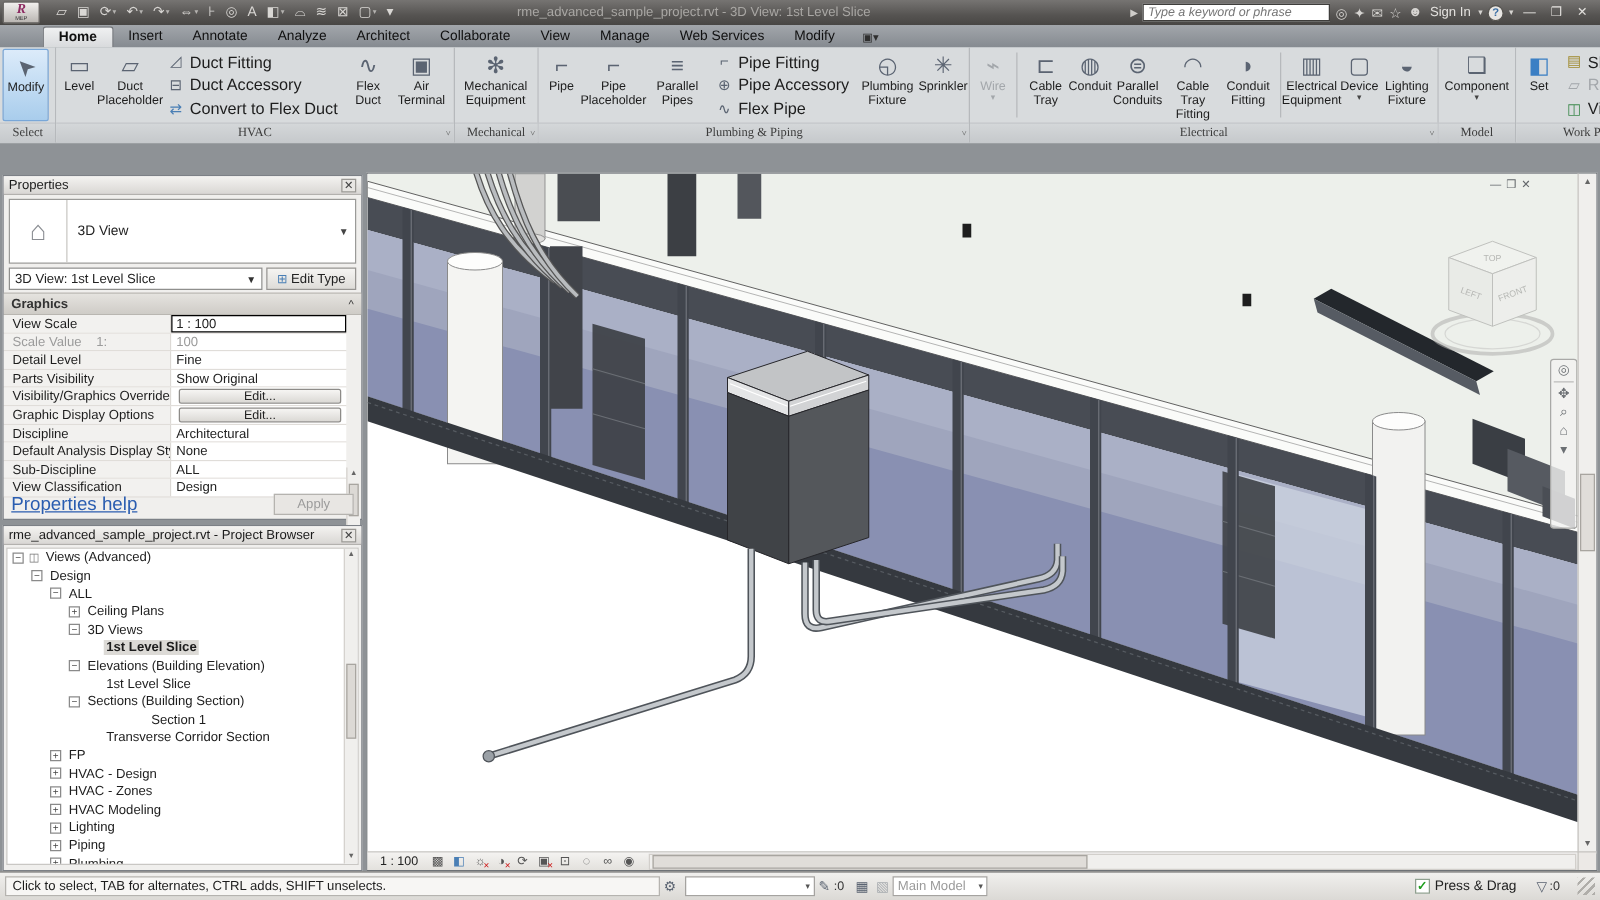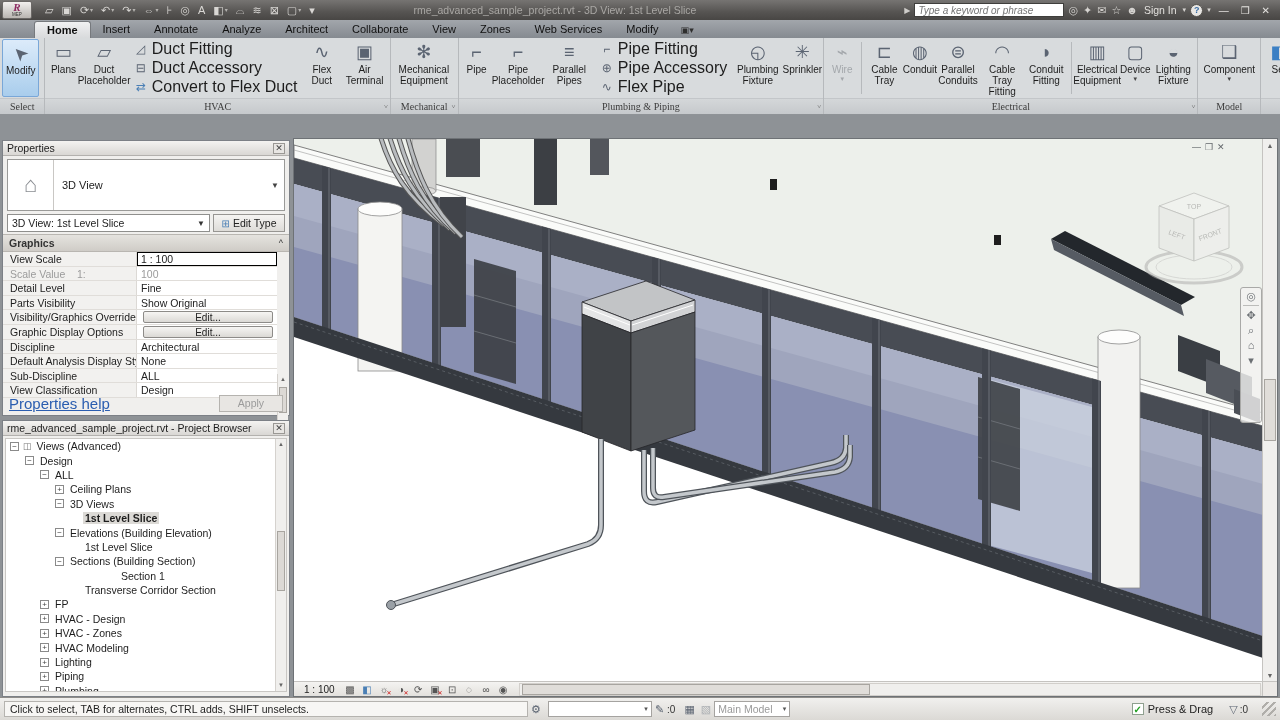--- a/index.html
+++ b/index.html
@@ -42,21 +42,21 @@
   .ritems { height:60px; display:flex; align-items:stretch; padding:1px 2px; }
   .rbtn-large { display:flex; flex-direction:column; align-items:center; padding:2px 3px 0; min-width:32px; cursor:default; }
   .rbtn-large .ricon { font-size:18px; line-height:22px; height:23px; color:#5b6472; }
   .rbtn-large .rlab { font-size:10px; line-height:11px; text-align:center; max-width:56px; color:#1d1d1d; }
   .rbtn-large .rdrop { font-size:7px; color:#444; line-height:7px; }
   .rbtn-large.highlight { background:linear-gradient(#dcebfa,#a9cdec); border:1px solid #79a7d8; border-radius:2px; }
   .rbtn-large.disabled .ricon, .rbtn-large.disabled .rlab, .rbtn-large.disabled .rdrop { color:#a3a7ab; }
   .rcol { display:flex; flex-direction:column; justify-content:space-around; padding:1px 2px; }
   .rbtn-small { display:flex; align-items:center; height:18px; gap:4px; padding:0 3px; cursor:default; }
   .rbtn-small .sicon { font-size:12px; color:#5b6472; width:14px; text-align:center; }
-  .rbtn-small .slab { font-size:16px; color:#1d1d1d; white-space:nowrap; }
+  .rbtn-small .slab { font-size:13px; color:#1d1d1d; white-space:nowrap; }
   .rbtn-small.disabled .sicon, .rbtn-small.disabled .slab { color:#a3a7ab; }
   .rsep { width:1px; background:#b6b9bc; margin:3px 3px; }
   .rlabel { height:16px; border-top:1px solid #c3c6c9; background:linear-gradient(#d4d7d9,#c6c9cc);
     display:flex; align-items:center; justify-content:center; font-size:10px; color:#3c3c3c; position:relative; padding:0 10px;font-family:Liberation Serif, serif; }
   .rlabel .pmenu { position:absolute; right:2px; font-size:7px; color:#555; }
 
   
   .palette { position:absolute; left:2px; width:288px; background:#f0efed; border:1px solid #7c8086; }
   .pal-header { height:15px; background:linear-gradient(#f4f3f1,#d9d7d4); border-bottom:1px solid #b3b1ae;
     display:flex; align-items:center; padding:0 4px; font-size:10.5px; color:#1c1c1c; }
@@ -198,21 +198,21 @@
 
 <div id="tabstrip">
   <div id="tabs" style="display:flex;align-items:flex-end;justify-content:space-between;">
       <div class="rtab active">Home</div>
       <div class="rtab">Insert</div>
       <div class="rtab">Annotate</div>
       <div class="rtab">Analyze</div>
       <div class="rtab">Architect</div>
       <div class="rtab">Collaborate</div>
       <div class="rtab">View</div>
-      <div class="rtab">Zones</div>
+      <div class="rtab">Manage</div>
       <div class="rtab">Web Services</div>
       <div class="rtab">Modify</div>
     </div>
   <span id="ribbon-toggle">▣▾</span>
 </div>
 
 <div id="ribbon">
   <div id="ribbon-panels" style="display:flex;width:100%;">
       <div class="rpanel">
         <div class="ritems">
@@ -222,21 +222,21 @@
           </div>
         </div>
         <div class="rlabel">
           <span>Select</span>
         </div>
       </div>
       <div class="rpanel">
         <div class="ritems">
           <div class="rbtn-large">
             <span class="ricon">▭</span>
-            <span class="rlab">Plans</span>
+            <span class="rlab">Level</span>
           </div>
           <div class="rbtn-large">
             <span class="ricon">▱</span>
             <span class="rlab">Duct Placeholder</span>
           </div>
           <div class="rcol">
             <div class="rbtn-small">
               <span class="sicon">◿</span>
               <span class="slab">Duct Fitting</span>
             </div>

